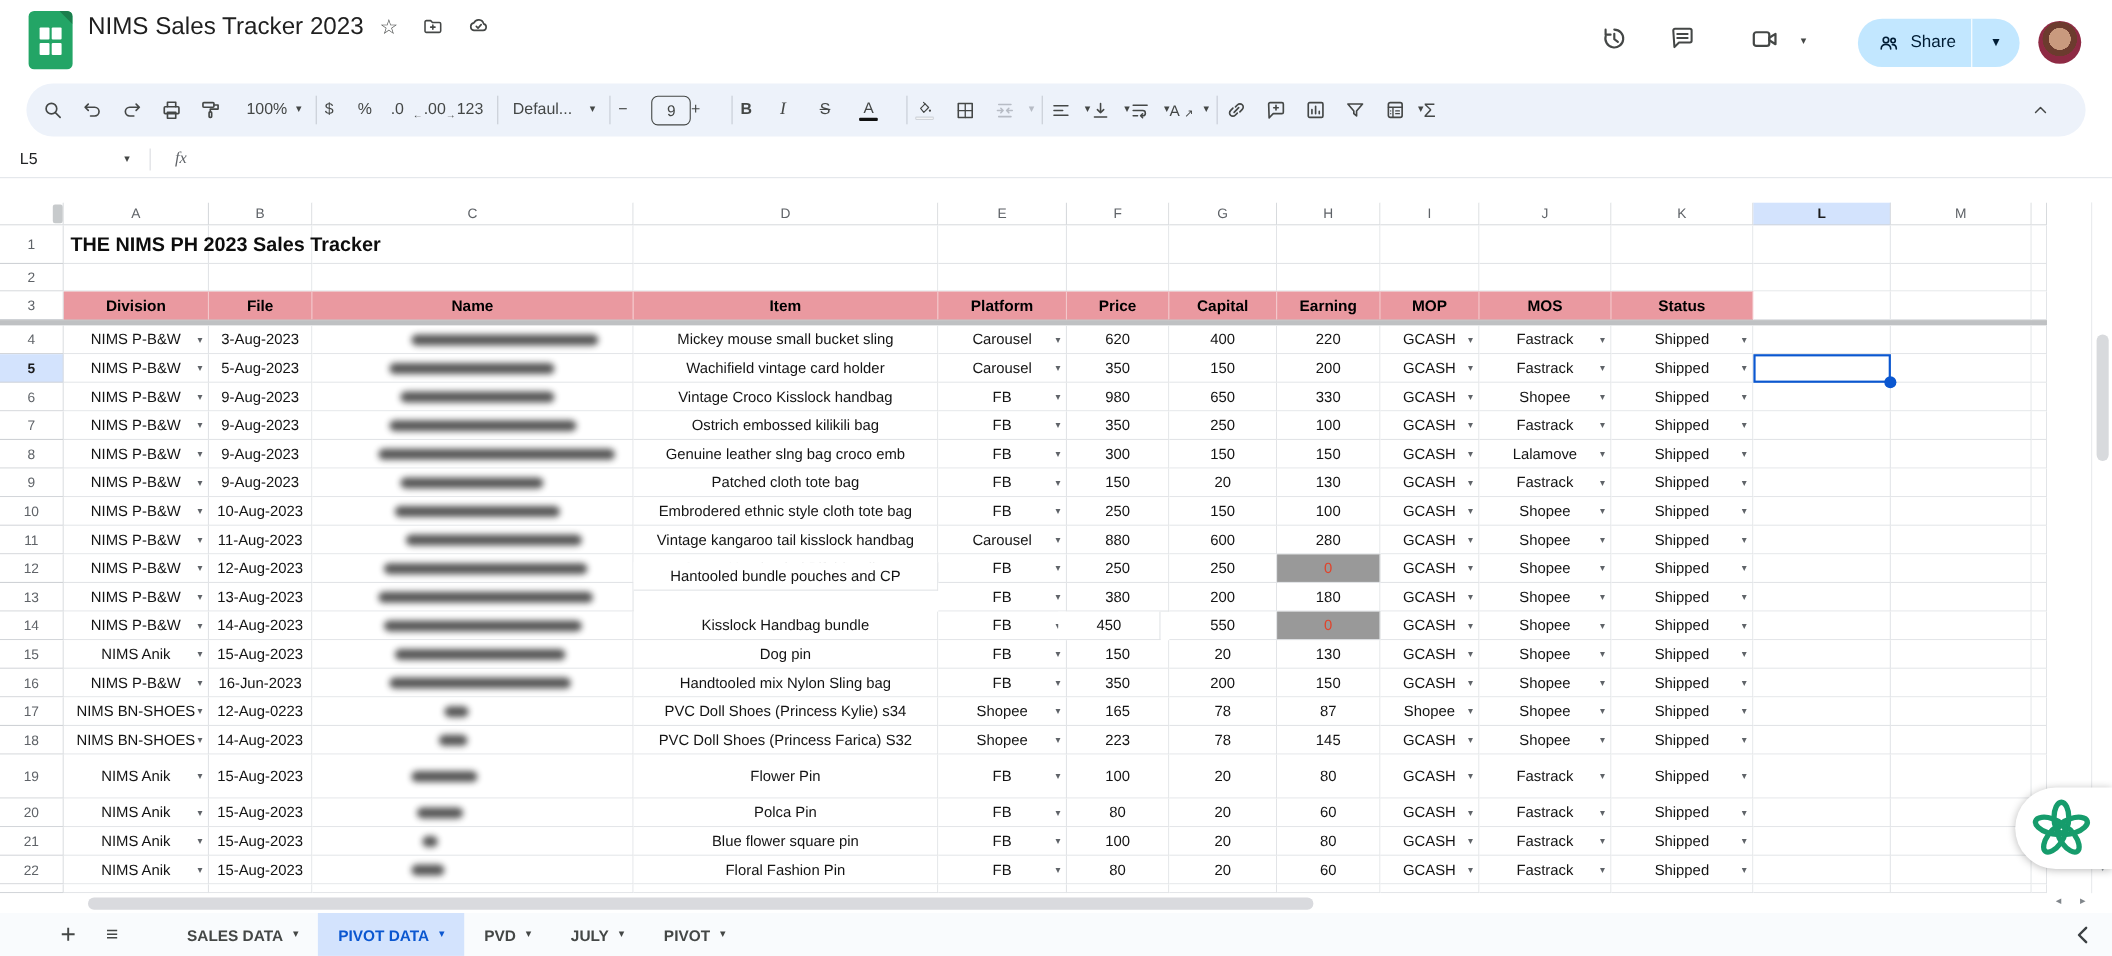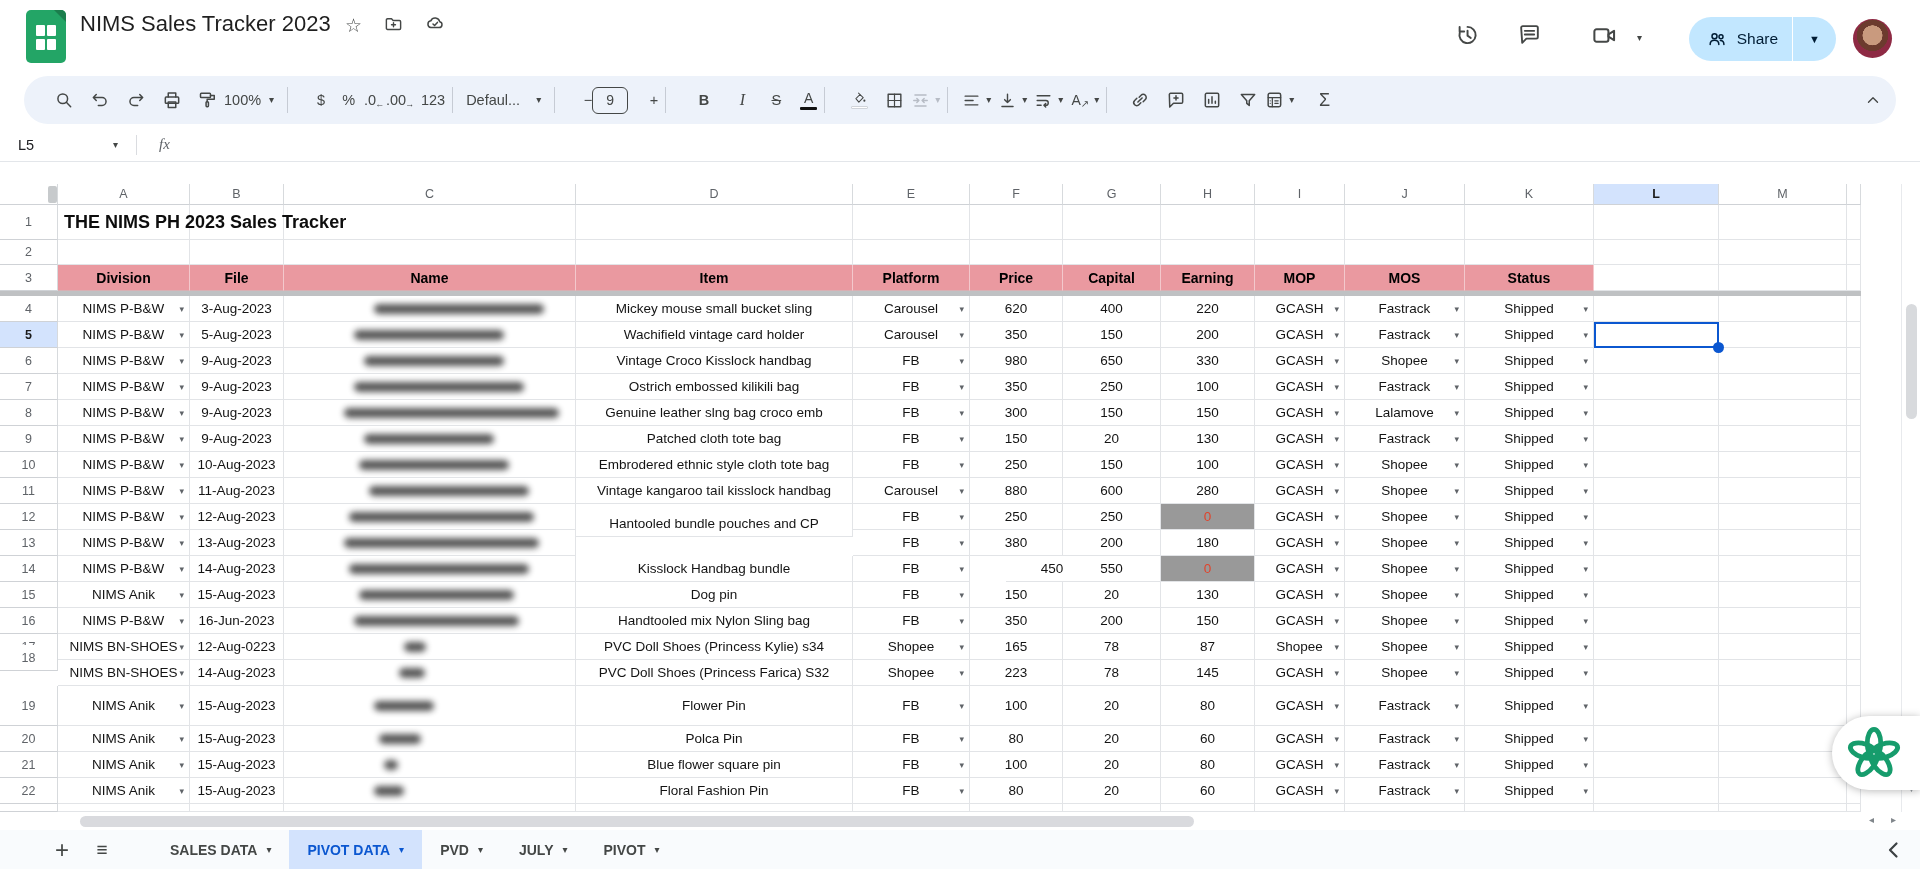--- a/index.html
+++ b/index.html
@@ -17,21 +17,21 @@
   .tico{position:absolute;top:22px;color:#444746;}
   .share{position:absolute;right:84px;top:17px;height:44px;background:var(--share-bg,#c2e7ff);border-radius:22px;display:flex;align-items:center;color:#001d35;}
   .share .lbl{font-size:15.5px;font-weight:500;padding:0 14px 0 10px;}
   .share .sep{width:1px;height:44px;background:#fff;}
   .share .caret{padding:0 16px;font-size:11px;color:#001d35;}
   .avatar{position:absolute;right:28px;top:19px;width:39px;height:39px;border-radius:50%;
           background:radial-gradient(circle at 50% 42%, #c99a7e 0 33%, #6c3b2e 34% 52%, #8e2a44 53% 100%);}
   
   .toolbar{position:absolute;left:24px;right:24px;top:76px;height:48px;background:var(--toolbar-bg,#edf2fa);
            border-radius:24px;display:flex;align-items:center;padding:0 14px;box-sizing:border-box;}
-  .ti{height:34px;min-width:36px;display:flex;align-items:center;justify-content:flex-end;color:#444746;
+  .ti{height:34px;min-width:36px;display:flex;align-items:center;justify-content:space-between;color:#444746;
       font-size:14.5px;border-radius:6px;position:relative;flex:0 0 auto;}
   .ti.narrow{min-width:30px;}
   .ti .sub{font-size:9px;position:relative;top:4px;left:-1px;}
   .tdiv{width:1px;height:26px;background:#c6cbd4;margin:0 7px;flex:0 0 auto;}
   .caret{font-size:10px;color:#444746;line-height:1;}
   .zoomctl,.fontctl{display:flex;align-items:center;gap:8px;padding:0 6px;}
   .fontctl .fname{width:62px;text-align:left;overflow:hidden;white-space:nowrap;}
   .sizebox{width:34px;height:25px;border:1.5px solid #444746;border-radius:6px;display:flex;align-items:center;justify-content:center;font-size:14px;}
   .stack{display:flex;flex-direction:column;align-items:center;gap:1px;}
   .stack .bar{width:17px;height:3.5px;border-radius:1px;}
@@ -826,21 +826,21 @@
       <div class="cell" style="left: 284px; top: 372px; width: 292px; height: 26px;">
         <span class="smudge" style="width: 180px; left: 65px;"></span>
       </div>
       <div class="cell" style="left: 576px; top: 372px; width: 277px; height: 26px;">
         <span>Kisslock Handbag bundle</span>
       </div>
       <div class="cell" style="left: 853px; top: 372px; width: 117px; height: 26px;">
         <span>FB</span>
         <span class="dd">▾</span>
       </div>
-      <div class="cell" style="left: 1006px; top: 372px; width: 93px; height: 26px;">
+      <div class="cell" style="left: 962px; top: 372px; width: 93px; height: 26px;">
         <span>450</span>
       </div>
       <div class="cell" style="left: 1063px; top: 372px; width: 98px; height: 26px;">
         <span>550</span>
       </div>
       <div class="cell zero" style="left: 1161px; top: 372px; width: 94px; height: 26px;">
         <span>0</span>
       </div>
       <div class="cell" style="left: 1255px; top: 372px; width: 90px; height: 26px;">
         <span>GCASH</span>
@@ -976,21 +976,21 @@
         <span>Shopee</span>
         <span class="dd">▾</span>
       </div>
       <div class="cell" style="left: 1465px; top: 450px; width: 129px; height: 26px;">
         <span>Shipped</span>
         <span class="dd">▾</span>
       </div>
       <div class="cell" style="left: 1594px; top: 450px; width: 125px; height: 26px;"></div>
       <div class="cell" style="left: 1719px; top: 450px; width: 128px; height: 26px;"></div>
       <div class="cell" style="left: 1847px; top: 450px; width: 14px; height: 26px;"></div>
-      <div class="hcell" style="left: 0px; top: 461px; width: 58px; height: 26px; text-align: right;">18</div>
+      <div class="hcell" style="left: 0px; top: 476px; width: 58px; height: 26px; text-align: right;">18</div>
       <div class="cell" style="left: 58px; top: 476px; width: 132px; height: 26px;">
         <span>NIMS BN-SHOES</span>
         <span class="dd">▾</span>
       </div>
       <div class="cell" style="left: 190px; top: 476px; width: 94px; height: 26px;">
         <span>14-Aug-2023</span>
       </div>
       <div class="cell" style="left: 284px; top: 476px; width: 292px; height: 26px;">
         <span class="smudge" style="width: 26px; left: 115px;"></span>
       </div>

